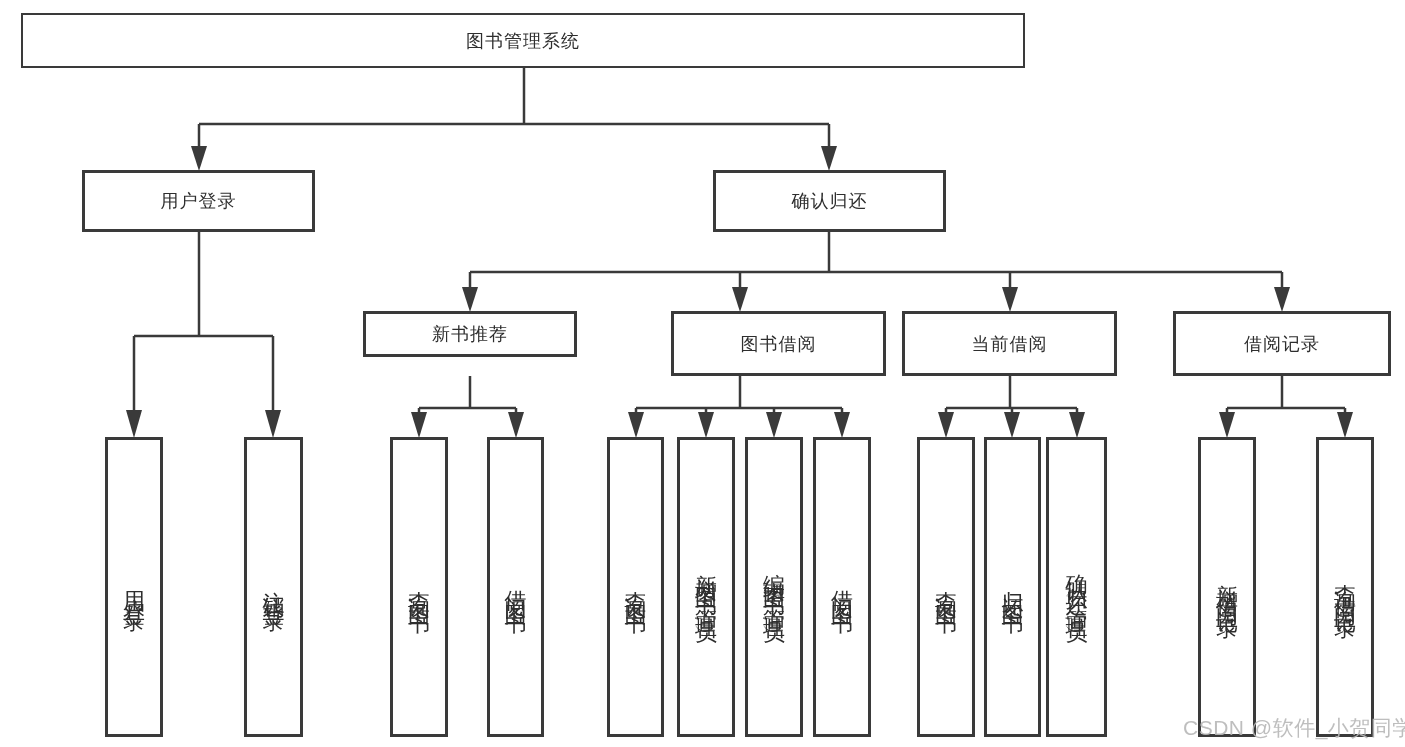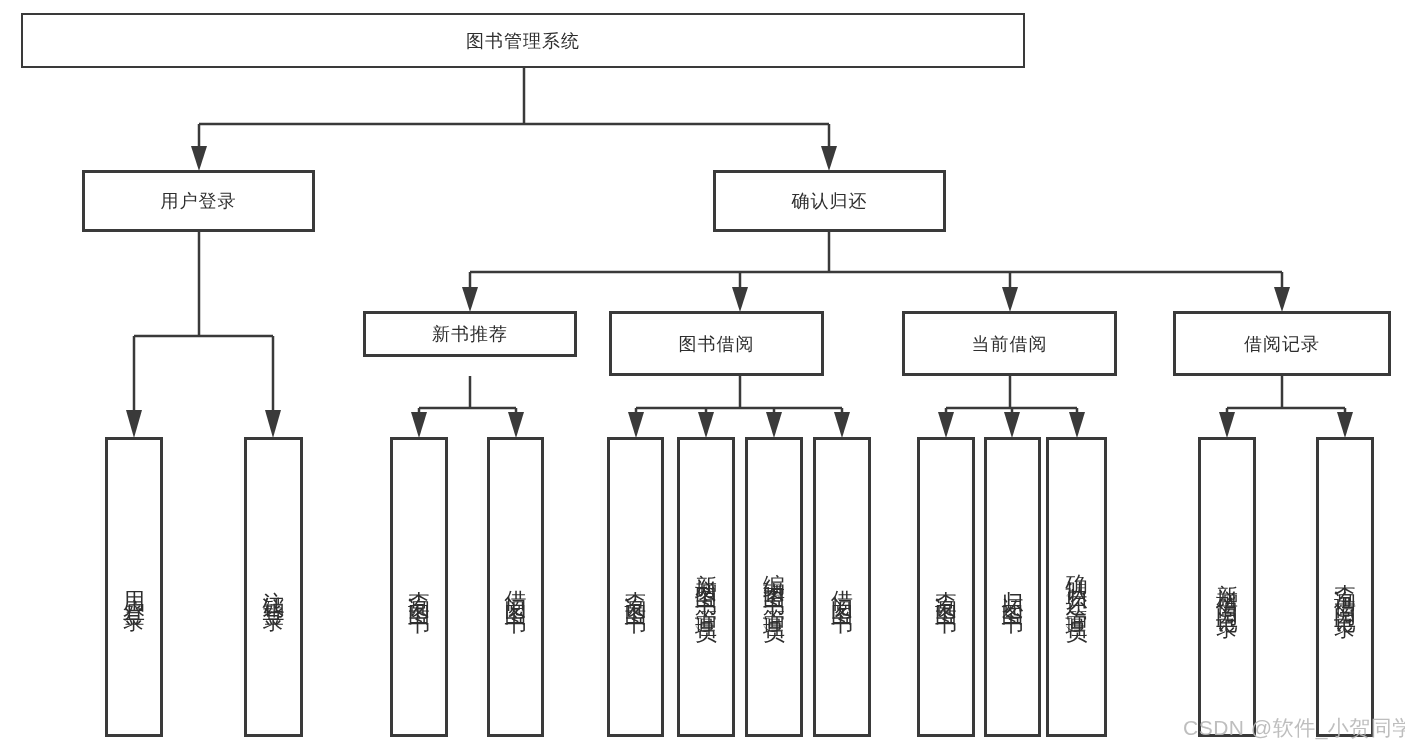--- a/index.html
+++ b/index.html
@@ -137,21 +137,21 @@
   <div class="node" style="left:82px; top:170px; width:233px; height:62px;">
     <span class="hlabel">用户登录</span>
   </div>
   <div class="node" style="left:713px; top:170px; width:233px; height:62px;">
     <span class="hlabel">确认归还</span>
   </div>
 
   <div class="node" style="left:363px; top:311px; width:214px; height:46px;">
     <span class="hlabel">新书推荐</span>
   </div>
-  <div class="node" style="left:609px; top:311px; width:215px; height:65px;">
+  <div class="node" style="left:671px; top:311px; width:215px; height:65px;">
     <span class="hlabel">图书借阅</span>
   </div>
   <div class="node" style="left:902px; top:311px; width:215px; height:65px;">
     <span class="hlabel">当前借阅</span>
   </div>
   <div class="node" style="left:1173px; top:311px; width:218px; height:65px;">
     <span class="hlabel">借阅记录</span>
   </div>
 
   <div class="node leaf" style="left:105px; top:437px; width:58px; height:300px;">

